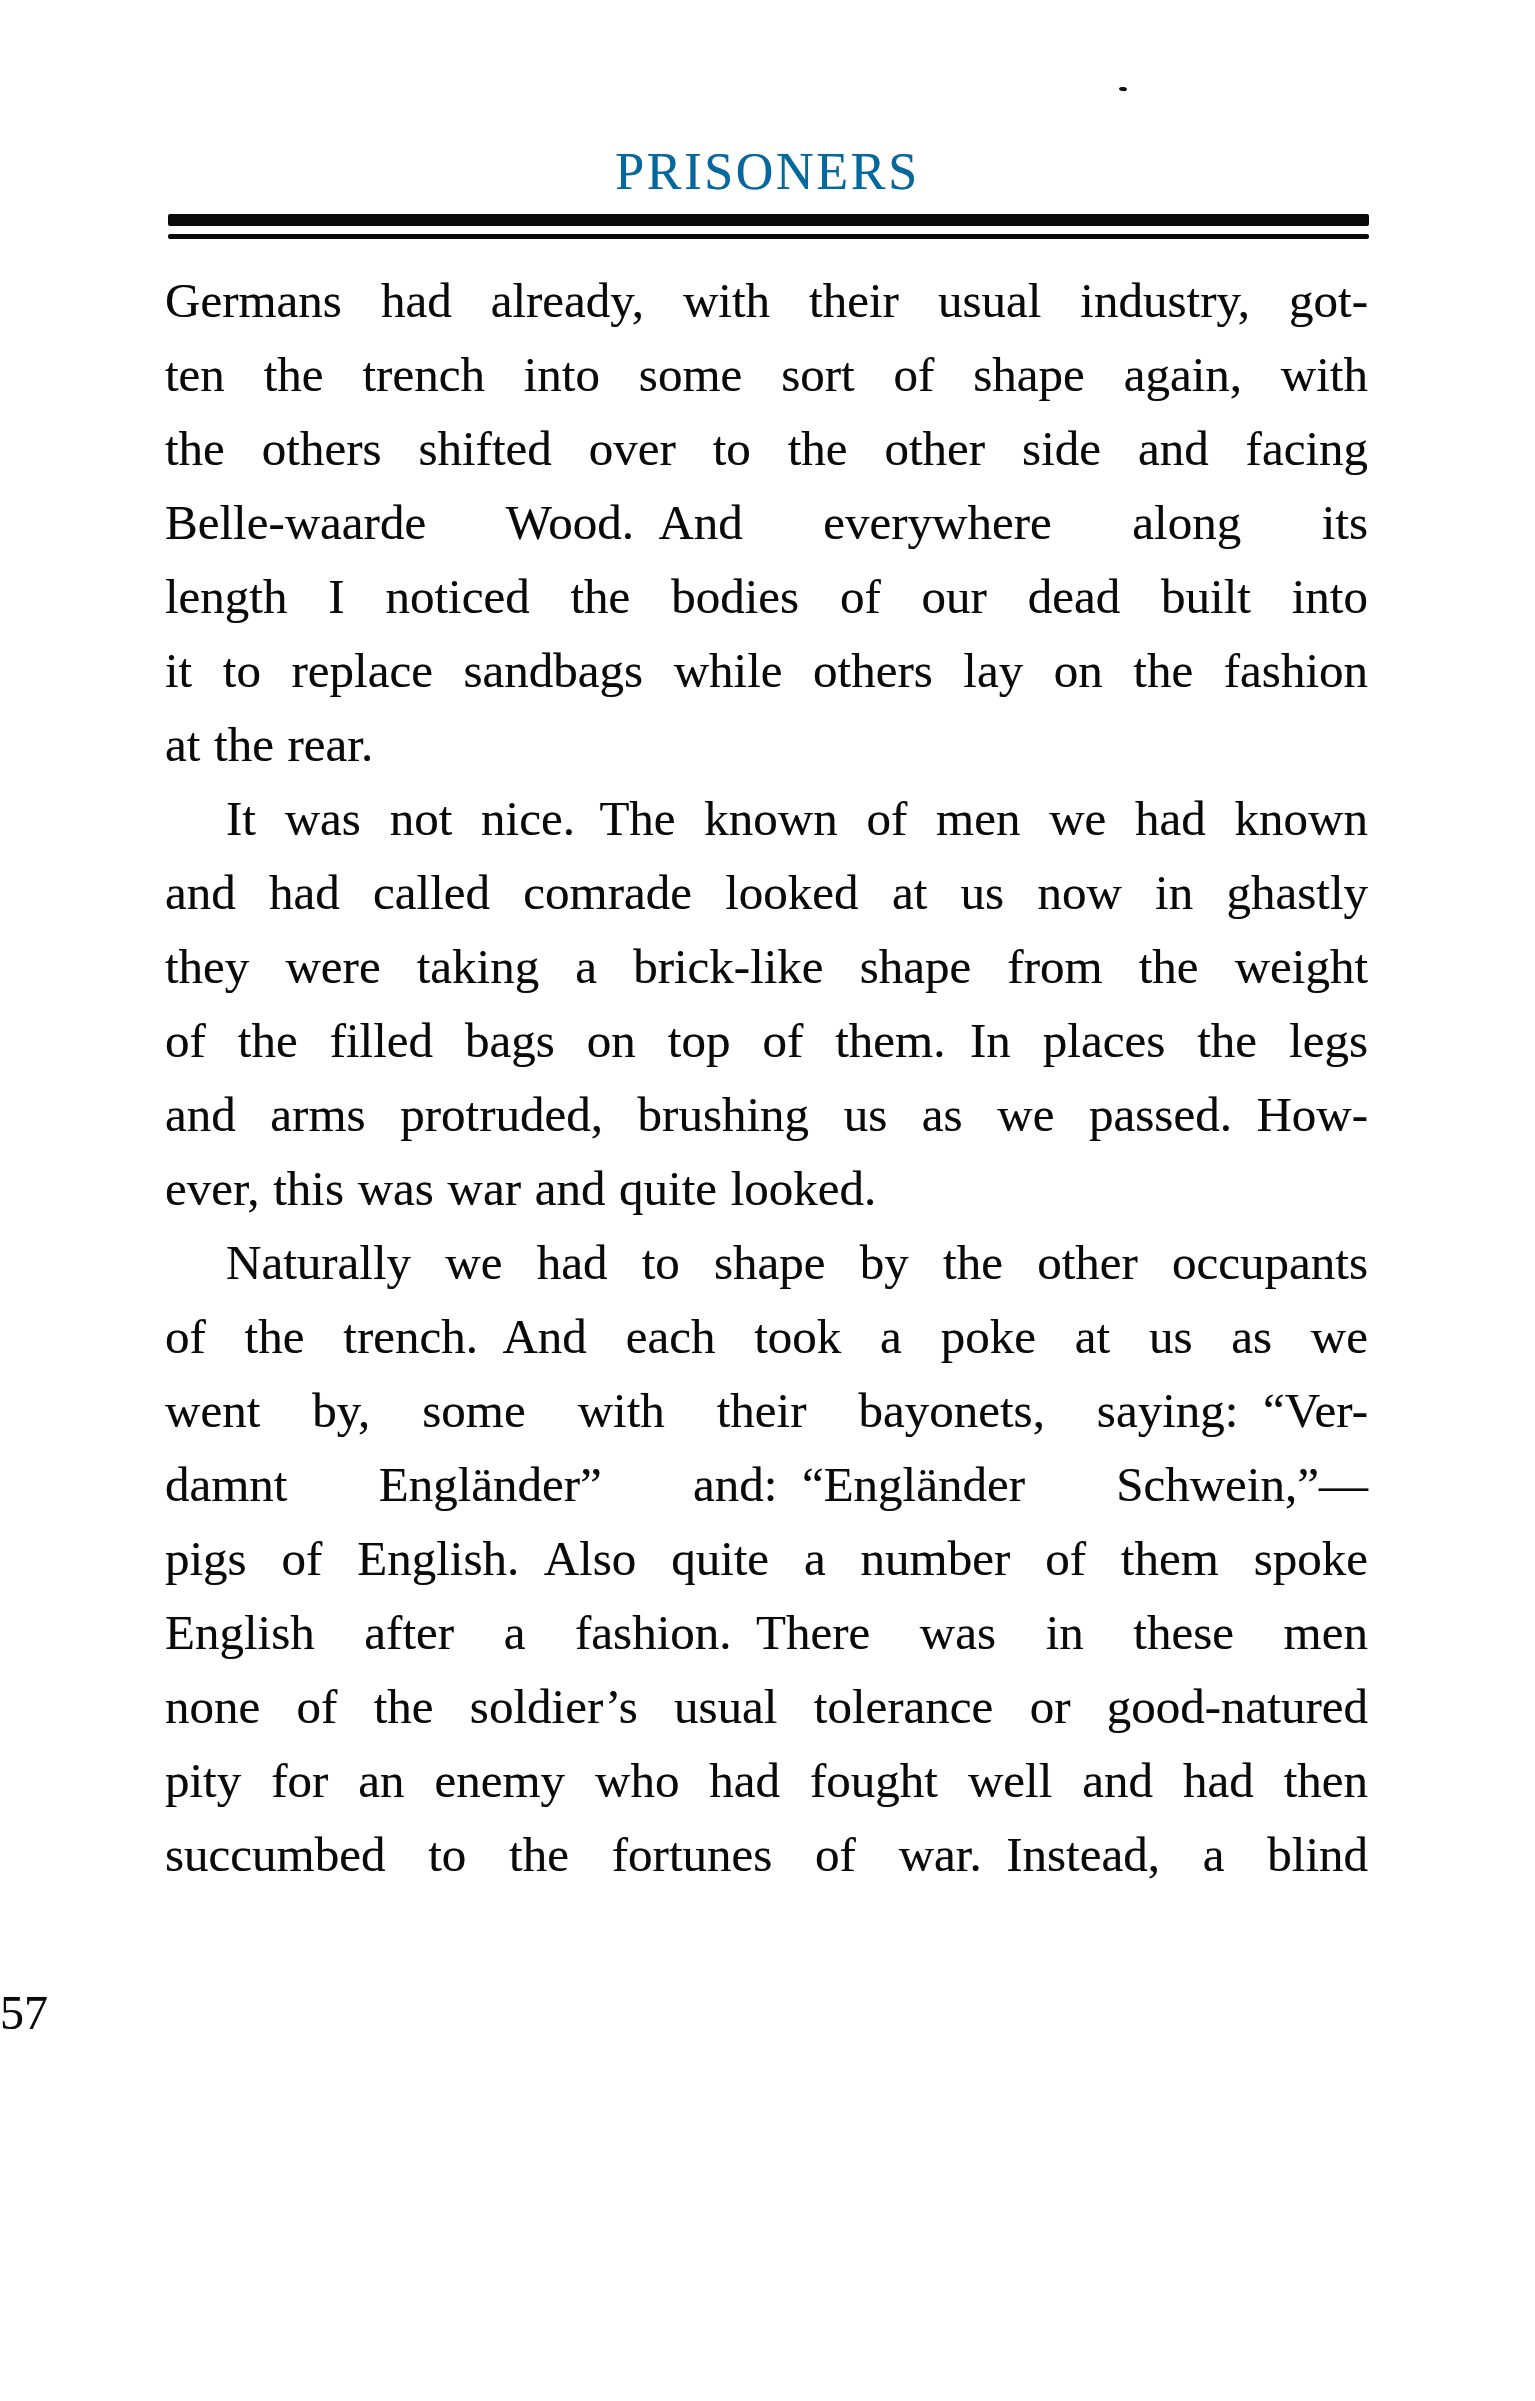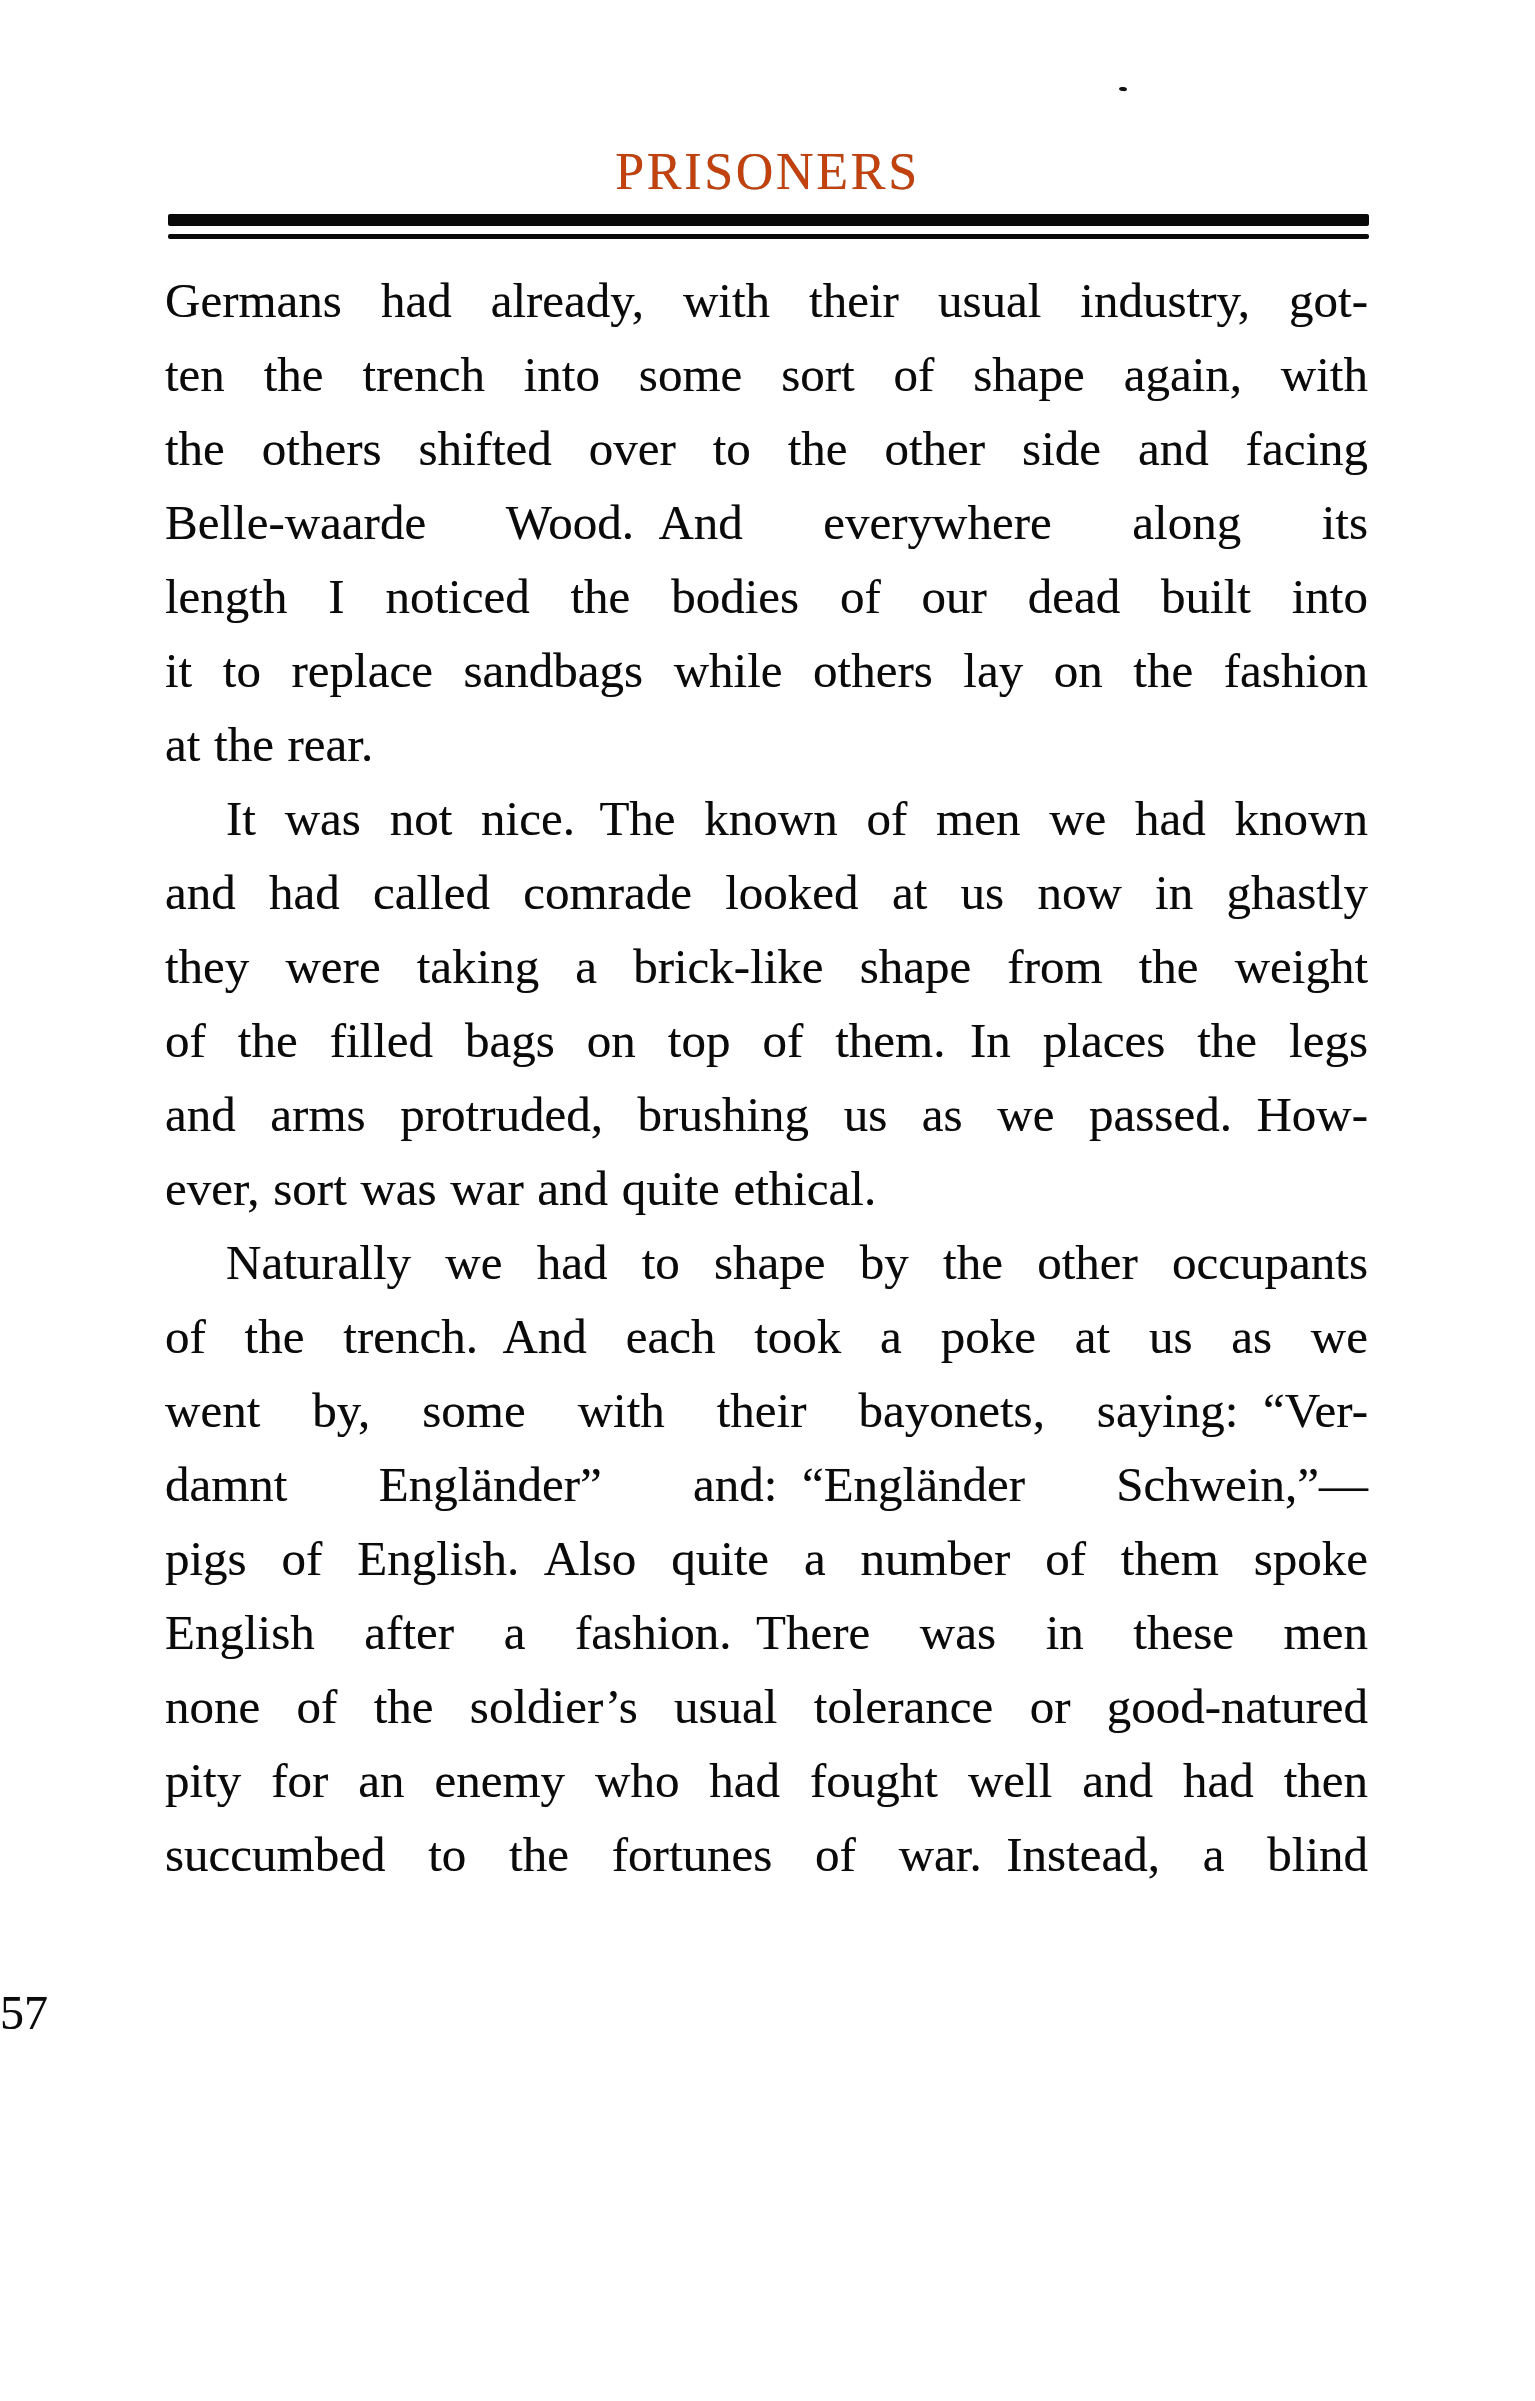--- a/index.html
+++ b/index.html
@@ -18,21 +18,21 @@
   }
   .running-head {
     position: absolute;
     top: 146px;
     left: 0;
     width: 100%;
     text-align: center;
     font-size: 52px;
     line-height: 1;
     letter-spacing: 2.7px;
-    color: #c2410c;
+    color: #0369a1;
     text-shadow: 0 0 0.7px rgba(0,0,0,0.5);
   }
   .rule {
     position: absolute;
     left: 168px;
     width: 1201px;
     background: #090909;
     border-radius: 2px;
   }
   .rule.thick {
@@ -103,21 +103,21 @@
       <div class="line">the others shifted over to the other side and facing</div>
       <div class="line">Belle-waarde Wood. And everywhere along its</div>
       <div class="line">length I noticed the bodies of our dead built into</div>
       <div class="line">it to replace sandbags while others lay on the fashion</div>
       <div class="line flush">at the rear.</div>
       <div class="line indent">It was not nice. The known of men we had known</div>
       <div class="line">and had called comrade looked at us now in ghastly</div>
       <div class="line">they were taking a brick-like shape from the weight</div>
       <div class="line">of the filled bags on top of them. In places the legs</div>
       <div class="line">and arms protruded, brushing us as we passed. How-</div>
-      <div class="line flush">ever, sort was war and quite ethical.</div>
+      <div class="line flush">ever, this was war and quite looked.</div>
       <div class="line indent">Naturally we had to shape by the other occupants</div>
       <div class="line">of the trench. And each took a poke at us as we</div>
       <div class="line">went by, some with their bayonets, saying: “Ver-</div>
       <div class="line">damnt Engländer” and: “Engländer Schwein,”—</div>
       <div class="line">pigs of English. Also quite a number of them spoke</div>
       <div class="line">English after a fashion. There was in these men</div>
       <div class="line">none of the soldier’s usual tolerance or good-natured</div>
       <div class="line">pity for an enemy who had fought well and had then</div>
       <div class="line">succumbed to the fortunes of war. Instead, a blind</div>
     </div>

